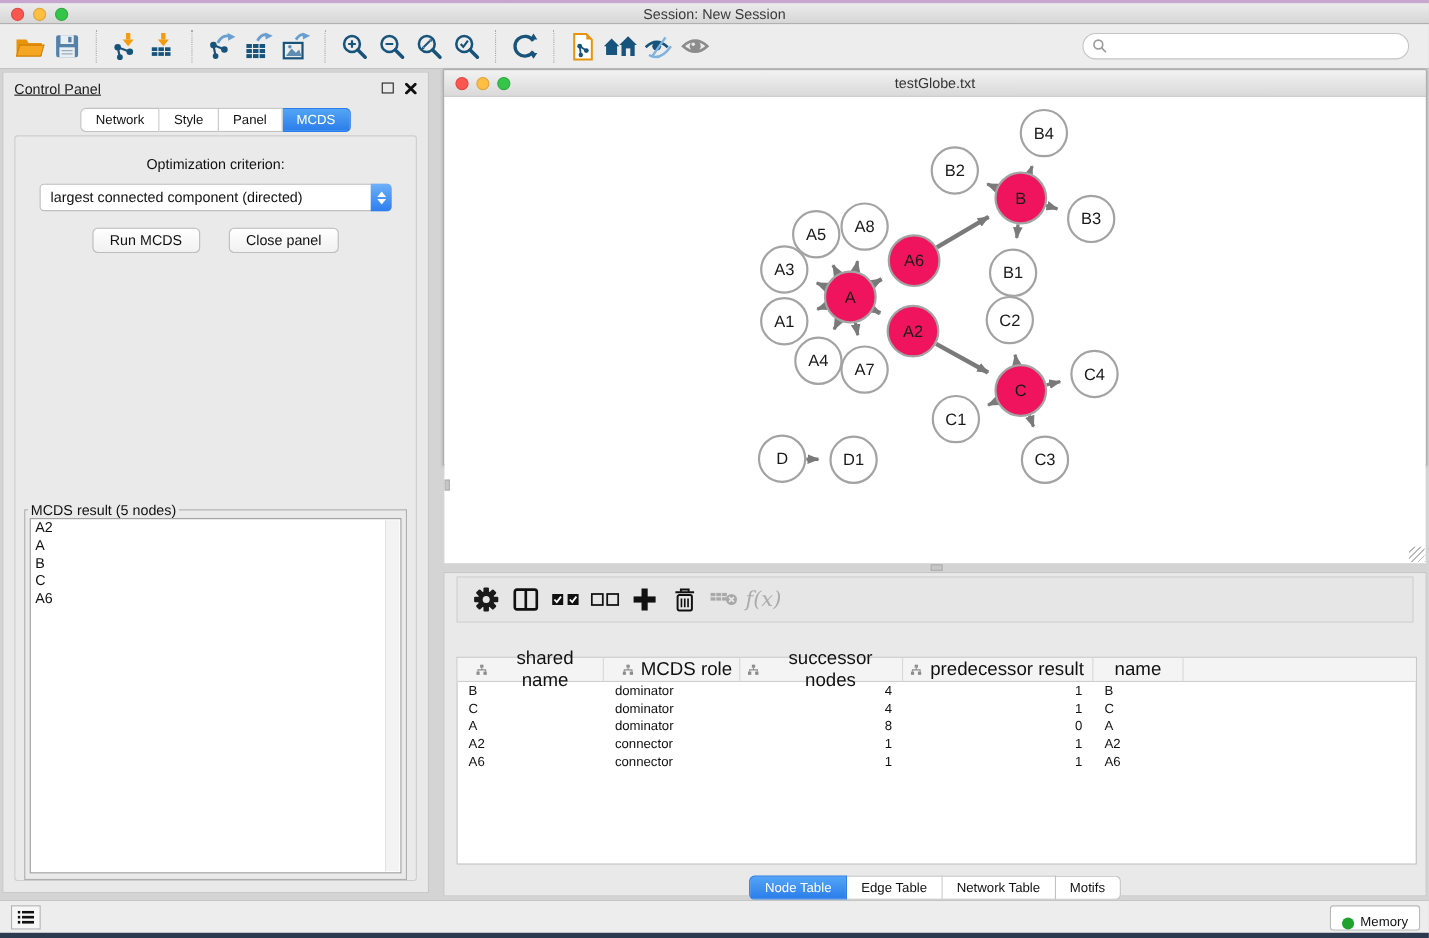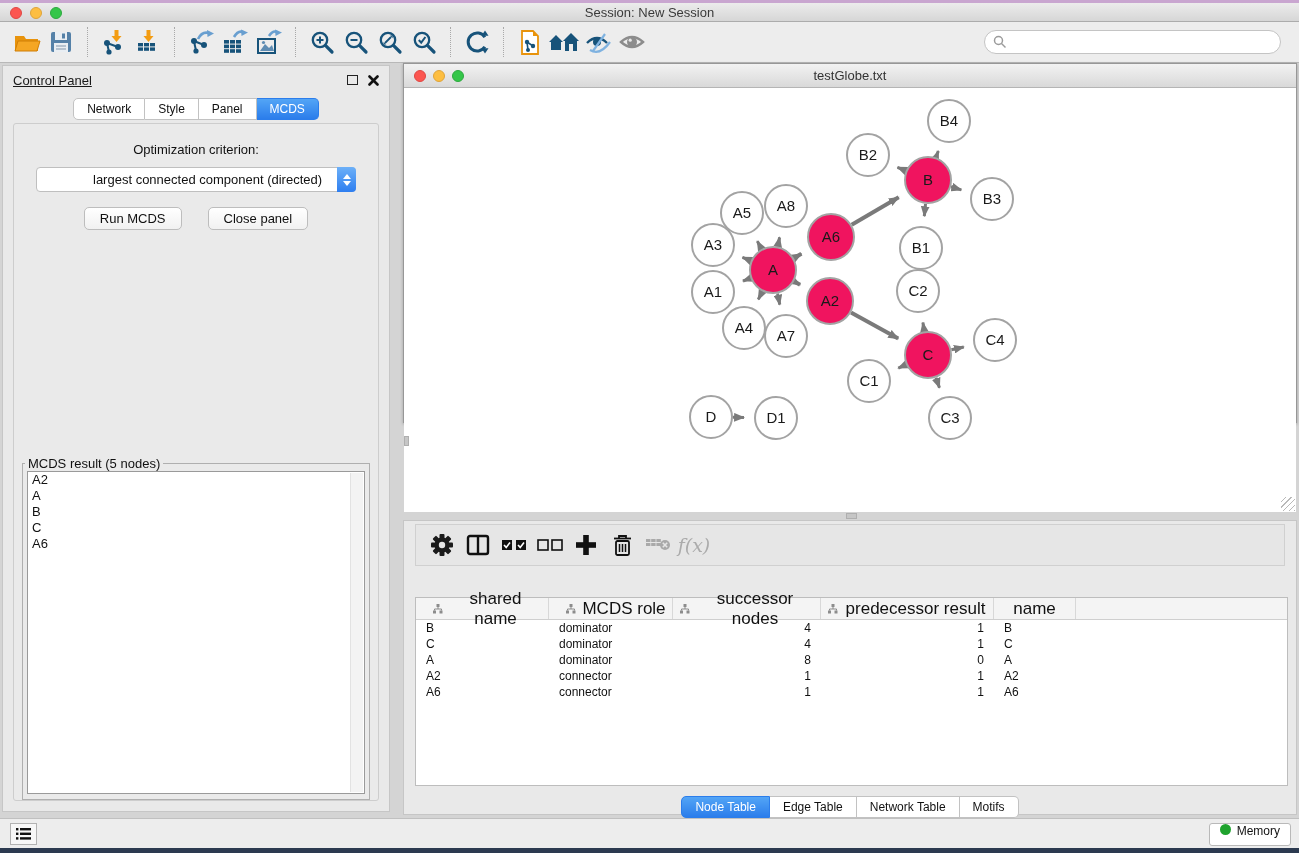--- a/index.html
+++ b/index.html
@@ -36,21 +36,21 @@
   .tabs-row { display:flex; justify-content:center; margin-top:4px; }
   .seg { display:inline-flex; }
   .seg .tab { font-size:12px; padding:3px 13px; background:#FFF; border:1px solid #C2C2C2; border-left:none; color:#111; }
   .seg .tab:first-child { border-left:1px solid #C2C2C2; border-radius:5px 0 0 5px; }
   .seg .tab:last-child { border-radius:0 5px 5px 0; }
   .seg .tab.active { background:linear-gradient(#53A5F6,#2B7DEB); color:#FFF; border-color:#2B7DEB; }
   .cp-content { position:absolute; left:10px; right:10px; top:57px; bottom:10px;
     border:1px solid #CDCDCD; border-radius:3px; background:#EAEAEA; }
   .opt-label { text-align:center; font-size:13px; margin-top:18px; color:#111; }
   .select-wrap { position:relative; margin:10px 22px 0 22px; height:25px; background:#FFF;
-    border:1px solid #BFBFBF; border-radius:4px;padding-left:47px; }
+    border:1px solid #BFBFBF; border-radius:4px; }
   .select-wrap .sel-text { font-size:13px; line-height:23px; padding-left:9px; color:#111;
     white-space:nowrap; overflow:hidden; }
   .stepper { position:absolute; right:-1px; top:-1px; width:19px; height:25px; border-radius:0 4px 4px 0;
     background:linear-gradient(#6CB0F8,#2E7EF0); display:flex; flex-direction:column; align-items:center; justify-content:center; gap:2px; }
   .chev-up { width:0; height:0; border-left:4px solid transparent; border-right:4px solid transparent; border-bottom:5px solid #FFF; }
   .chev-dn { width:0; height:0; border-left:4px solid transparent; border-right:4px solid transparent; border-top:5px solid #FFF; }
   .btn-row { display:flex; justify-content:center; gap:26px; margin-top:15px; }
   .mac-btn { font-size:13px; padding:3px 15px; background:linear-gradient(#FFFFFF,#F1F1F1);
     border:1px solid #BDBDBD; border-radius:5px; color:#111; font-family:"Liberation Sans",sans-serif; }
   .result-fieldset { position:absolute; left:8px; right:8px; top:332px; height:344px;
@@ -93,21 +93,21 @@
   .c4 { width:82px; padding-left:10px; }
   .cfill { flex:1; border-right:none !important; }
   .tp-tabs { display:flex; justify-content:center; margin-top:6px; }
 
   
   .status-bar { position:absolute; left:0; top:818px; width:1299px; height:30px;
     background:#EDEDED; border-top:1px solid #C0C0C0; }
   .list-btn { position:absolute; left:10px; top:4px; width:27px; height:22px; background:#F7F7F7;
     border:1px solid #B2B2B2; display:flex; align-items:center; justify-content:center; }
   .memory-btn { position:absolute; right:8px; top:4px; height:23px; background:#FFF; border:1px solid #B9B9B9;
-    border-radius:3px; display:flex; align-items:flex-start; gap:6px; padding:0 10px; font-size:12px; color:#111; }
+    border-radius:3px; display:flex; align-items:flex-end; gap:6px; padding:0 10px; font-size:12px; color:#111; }
   .mem-dot { width:11px; height:11px; border-radius:50%; background:#1FA32E; }
   .desktop-bottom { position:absolute; left:0; top:848px; width:1299px; height:5px; background:#2C3A50; }
 
   svg text { font-family:"Liberation Sans", sans-serif; }
 </style>
 </head>
 <body>
 
 <div class="desktop-top"></div>
 

